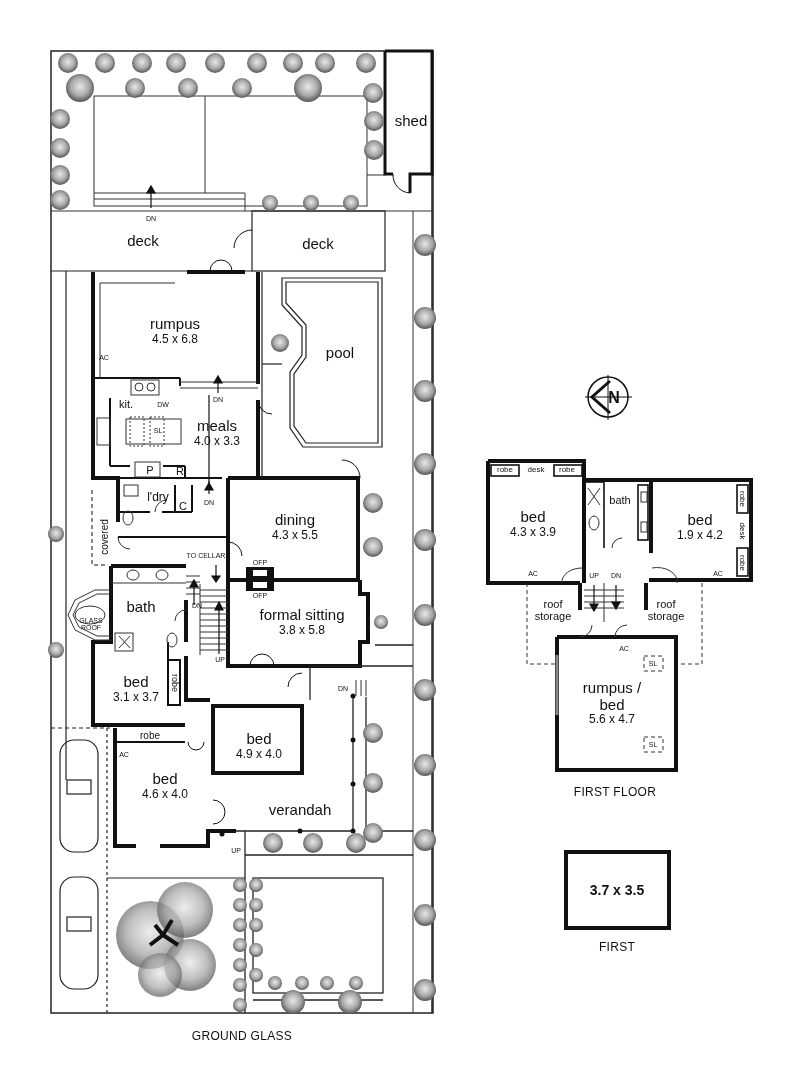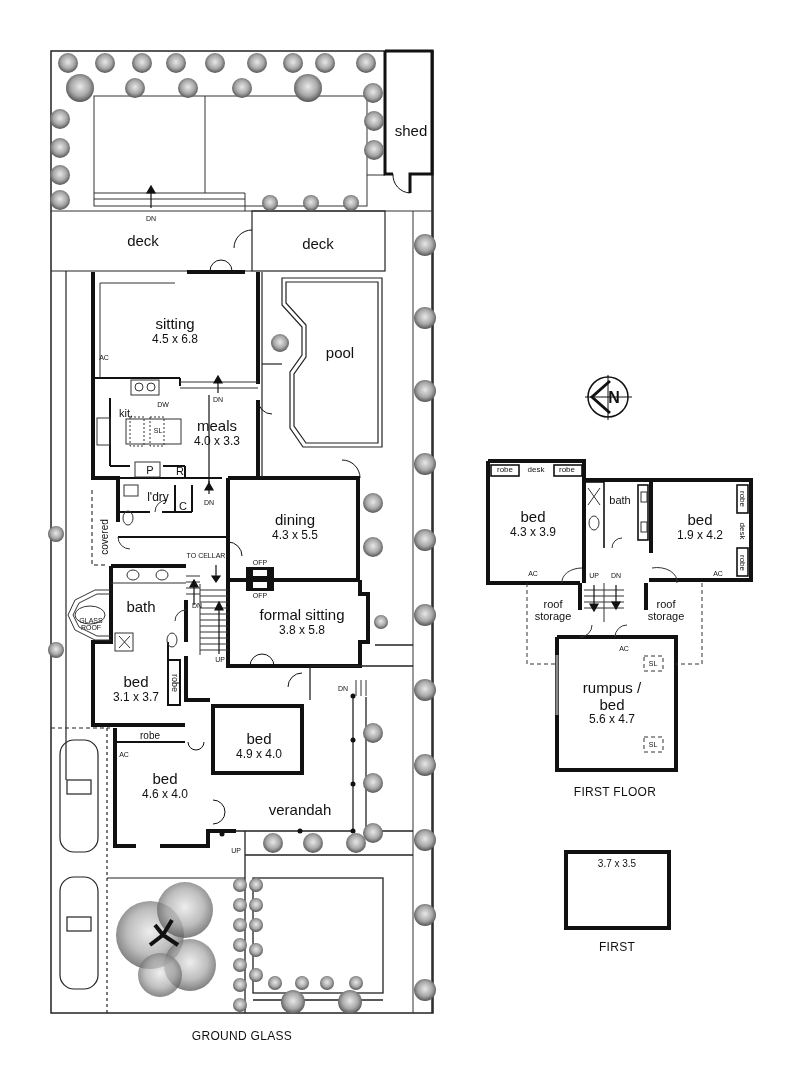--- a/index.html
+++ b/index.html
@@ -357,30 +357,30 @@
   <g fill="none" stroke="#333" stroke-width="1">
     <path d="M580 637 A12 12 0 0 0 592 625"></path>
     <path d="M615 637 A12 12 0 0 1 627 625"></path>
     <line x1="557" y1="655" x2="557" y2="715" stroke="#888" stroke-width="3"></line>
   </g>
 
   <rect x="566" y="852" width="103" height="76" fill="none" stroke="#111" stroke-width="4"></rect>
 </svg>
 
 <div>
-  <span class="lbl room" style="left:411px;top:131px">shed</span>
+  <span class="lbl room" style="left:411px;top:121px">shed</span>
   <span class="lbl room" style="left:143px;top:241px">deck</span>
   <span class="lbl room" style="left:318px;top:244px">deck</span>
 
   <span class="lbl room" style="left:175px;top:331px">
-    <span>sitting</span>
+    <span>rumpus</span>
     <span class="dim">4.5 x 6.8</span>
   </span>
   <span class="lbl room" style="left:340px;top:353px">pool</span>
-  <span class="lbl sm" style="left:126px;top:413px">kit.</span>
+  <span class="lbl sm" style="left:126px;top:404px">kit.</span>
   <span class="lbl room" style="left:217px;top:433px">
     <span>meals</span>
     <span class="dim">4.0 x 3.3</span>
   </span>
   <span class="lbl sm" style="left:158px;top:498px;font-size:12px">l'dry</span>
   <span class="lbl room" style="left:295px;top:527px">
     <span>dining</span>
     <span class="dim">4.3 x 5.5</span>
   </span>
   <span class="lbl room" style="left:141px;top:607px">bath</span>
@@ -463,15 +463,15 @@
   <span class="lbl room" style="left:612px;top:703px">
     <span>rumpus /</span><br>
     <span>bed</span>
     <span class="dim">5.6 x 4.7</span>
   </span>
   <span class="lbl tiny" style="left:653px;top:745px">SL</span>
   <span class="lbl title" style="left:615px;top:793px">FIRST FLOOR</span>
 </div>
 
 <div>
-  <span class="lbl" style="left:617px;top:863px;font-size:10px;font-weight:normal">3.7 x 3.5</span>
+  <span class="lbl" style="left:617px;top:891px;font-size:14px;font-weight:bold">3.7 x 3.5</span>
   <span class="lbl title" style="left:617px;top:948px">FIRST</span>
 </div>
 
 </body></html>

